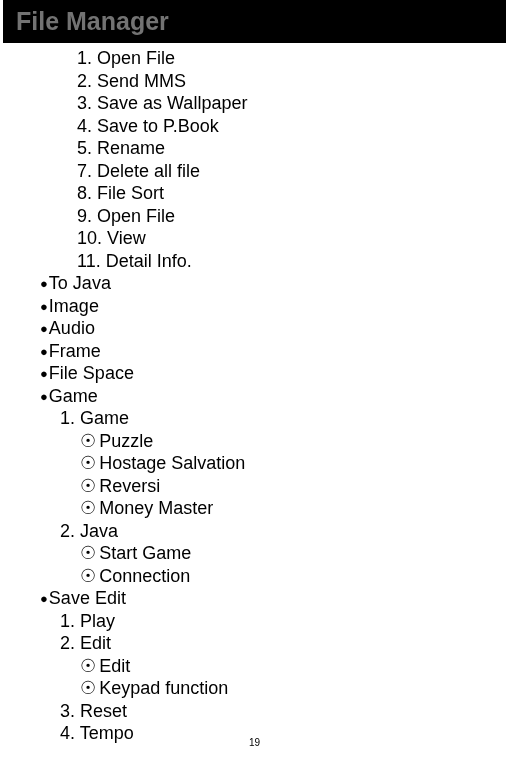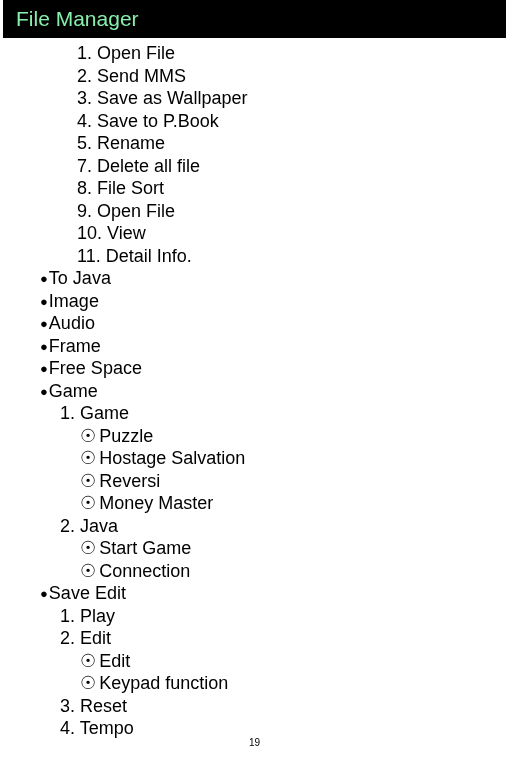--- a/index.html
+++ b/index.html
@@ -15,23 +15,23 @@
       height: 760px;
       position: relative;
     }
     .page-border {
       border: 3px solid black;
       width: 503px;
       margin: 0 auto;
     }
     .header {
       background: black;
-      color: #86efac;
-      font-weight: normal;
-      font-size: 21px;
+      color: #737373;
+      font-weight: bold;
+      font-size: 25px;
       padding: 4px 10px;
     }
     .content {
       padding: 4px 0;
       line-height: 1.25;
     }
     .level-num {
       margin-left: 77px;
     }
     .level-bullet {
@@ -77,21 +77,21 @@
   <div class="level-num">5. Rename</div>
   <div class="level-num">7. Delete all file</div>
   <div class="level-num">8. File Sort</div>
   <div class="level-num">9. Open File</div>
   <div class="level-num">10. View</div>
   <div class="level-num">11. Detail Info.</div>
   <div class="level-bullet bullet">To Java</div>
   <div class="level-bullet bullet">Image</div>
   <div class="level-bullet bullet">Audio</div>
   <div class="level-bullet bullet">Frame</div>
-  <div class="level-bullet bullet">Free Space</div>
+  <div class="level-bullet bullet">File Space</div>
   <div class="level-bullet bullet">Game</div>
   <div class="level-num2">1. Game</div>
   <div class="level-dot dot">Puzzle</div>
   <div class="level-dot dot">Hostage Salvation</div>
   <div class="level-dot dot">Reversi</div>
   <div class="level-dot dot">Money Master</div>
   <div class="level-num2">2. Java</div>
   <div class="level-dot dot">Start Game</div>
   <div class="level-dot dot">Connection</div>
   <div class="level-bullet bullet">Save Edit</div>

